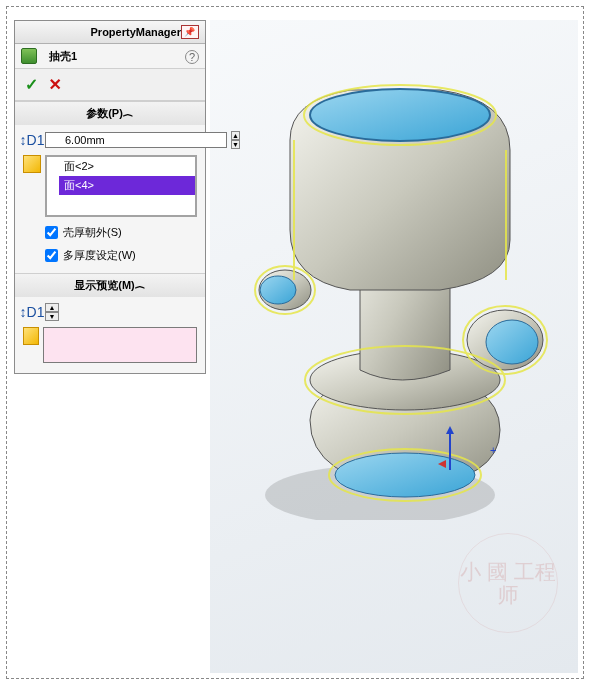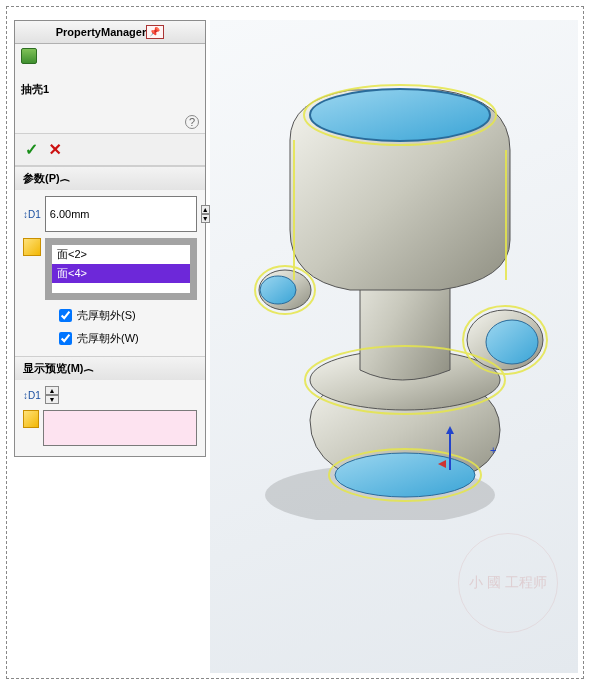--- a/index.html
+++ b/index.html
@@ -5,54 +5,54 @@
 * { box-sizing: border-box; margin: 0; padding: 0; font-family: "Microsoft YaHei", Arial, sans-serif; font-size: 11px; }
 body { background: #fff; width: 590px; height: 685px; position: relative; overflow: hidden; }
 
 .stamp-border { position: absolute; inset: 6px; border: 1px dashed #888; pointer-events: none; }
 
 .viewport { position: absolute; left: 210px; top: 20px; right: 12px; bottom: 12px; background: linear-gradient(160deg,#f7f9fb,#e4e9ee); }
 
 .model { position: absolute; left: 40px; top: 60px; width: 310px; height: 440px; }
 .model svg { width: 100%; height: 100%; }
 
-.watermark { position: absolute; right: 20px; bottom: 40px; width: 100px; height: 100px; border: 1px solid rgba(200,120,120,.15); border-radius: 50%; display: flex; align-items: center; justify-content: center; color: rgba(200,120,120,.25); font-size: 14px; text-align: center; line-height: 1.1; }
+.watermark { position: absolute; right: 20px; bottom: 40px; width: 100px; height: 100px; border: 1px solid rgba(200,120,120,.15); border-radius: 50%; display: flex; align-items: center; justify-content: center; color: rgba(200,120,120,.25); font-size: 21px; text-align: center; line-height: 1.1; }
 
 .panel { position: absolute; left: 14px; top: 20px; width: 192px; background: #ececec; border: 1px solid #8c8c8c; box-shadow: 1px 1px 0 #fff inset; }
 
-.pm-header { background: linear-gradient(#f6f6f6,#e2e2e2); padding: 4px 6px; font-weight: bold; font-size: 12px; display: flex; align-items: center; justify-content: center; border-bottom: 1px solid #b0b0b0; }
+.pm-header { background: linear-gradient(#f6f6f6,#e2e2e2); padding: 4px 6px; font-weight: bold; font-size: 12px; display: flex; align-items: center; justify-content: flex-end; border-bottom: 1px solid #b0b0b0; }
 .pin { width: 18px; height: 14px; border: 1px solid #a33; background: #fff4f4; display: flex; align-items: center; justify-content: center; font-size: 9px; color: #a33; }
 
-.feature-row { display: flex; align-items: flex-start; gap: 18px; padding: 4px 6px; background: #f4f4f4; border-bottom: 1px solid #cfcfcf; flex-direction: column; }
+.feature-row { display: flex; align-items: flex-end; gap: 12px; padding: 4px 6px; background: #f4f4f4; border-bottom: 1px solid #cfcfcf; }
 .feat-icon { width: 16px; height: 16px; background: linear-gradient(#7fc158,#3f8f2f); border: 1px solid #2d6d22; border-radius: 2px; }
 .feat-label { font-weight: bold; }
 .feat-q { margin-left: auto; width: 14px; height: 14px; border: 1px solid #888; border-radius: 50%; text-align: center; line-height: 12px; color: #666; }
 
 .confirm-row { display: flex; gap: 10px; padding: 6px 10px; background: #f0f0f0; border-bottom: 1px solid #cfcfcf; }
 .ok { color: #1a8f1a; font-size: 16px; font-weight: bold; }
 .cancel { color: #c11; font-size: 16px; font-weight: bold; }
 
 .section { border-top: 1px solid #cfcfcf; }
-.sec-hd { background: linear-gradient(#f3f3f3,#e3e3e3); padding: 4px 8px; display: flex; justify-content: flex-start; align-items: center; font-weight: bold; cursor: pointer; }
+.sec-hd { background: linear-gradient(#f3f3f3,#e3e3e3); padding: 4px 8px; display: flex; justify-content: center; align-items: center; font-weight: bold; cursor: pointer; }
 .chev { font-family: Arial; transform: scaleY(.6); }
 .sec-body { background: #f5f5f5; padding: 6px 8px 10px 8px; }
 
 .dim-row { display: flex; align-items: center; gap: 4px; margin-bottom: 6px; }
-.dim-icon { width: 18px; height: 16px; display: flex; align-items: center; justify-content: center; color: #1a4fa0; font-size: 10px; }
-.dim-input { flex: 1; height: 36px; border: 1px solid #7a7a7a; padding: 0 4px; background: #fff; }
+.dim-icon { width: 18px; height: 16px; display: flex; align-items: center; justify-content: center; color: #1a4fa0; font-size: 14px; }
+.dim-input { flex: 1; height: 16px; border: 1px solid #7a7a7a; padding: 0 19px; background: #fff; }
 .spinner { width: 14px; display: flex; flex-direction: column; }
 .spinner div { height: 9px; border: 1px solid #888; background: #eee; font-size: 7px; text-align: center; line-height: 7px; cursor: pointer; }
 
 .facelist-row { display: flex; gap: 4px; align-items: flex-start; }
 .cube-icon { width: 18px; height: 18px; background: linear-gradient(135deg,#ffe27a,#f2b705); border: 1px solid #c98f00; }
-.facelist { flex: 1; height: 62px; border: 7px solid #a3a3a3; background: #fff; overflow-y: scroll; }
+.facelist { flex: 1; height: 62px; border: 2px solid #a3a3a3; background: #fff; overflow-y: scroll; padding-left: 12px; }
 .facelist .row { padding: 2px 5px; cursor: pointer; }
 .facelist .row.sel { background: #6d28d9; color: #fff; }
 
-.chk { display: flex; align-items: center; gap: 5px; margin-top: 8px; margin-left: 36px; }
+.chk { display: flex; align-items: center; gap: 5px; margin-top: 8px; margin-left: 22px; }
 .chk input { width: 13px; height: 13px; }
 
 .thick-face { width: 100%; height: 36px; border: 1px solid #7a7a7a; background: #fde3f0; }
 </style>
 </head>
 <body>
 
 <div class="stamp-border"></div>
 
 <div class="viewport">
@@ -137,21 +137,21 @@
           <div class="row">面&lt;2&gt;</div>
           <div class="row sel">面&lt;4&gt;</div>
         </div>
       </div>
       <label class="chk">
         <input type="checkbox" checked="" style="">
         <span>壳厚朝外(S)</span>
       </label>
       <label class="chk">
         <input type="checkbox" checked="" style="">
-        <span>壳厚朝外(W)</span>
+        <span>多厚度设定(W)</span>
       </label>
     </div>
   </div>
 
   <div class="section">
     <div class="sec-hd">
       <span>显示预览(M)</span>
       <span class="chev">︽</span>
     </div>
     <div class="sec-body">

